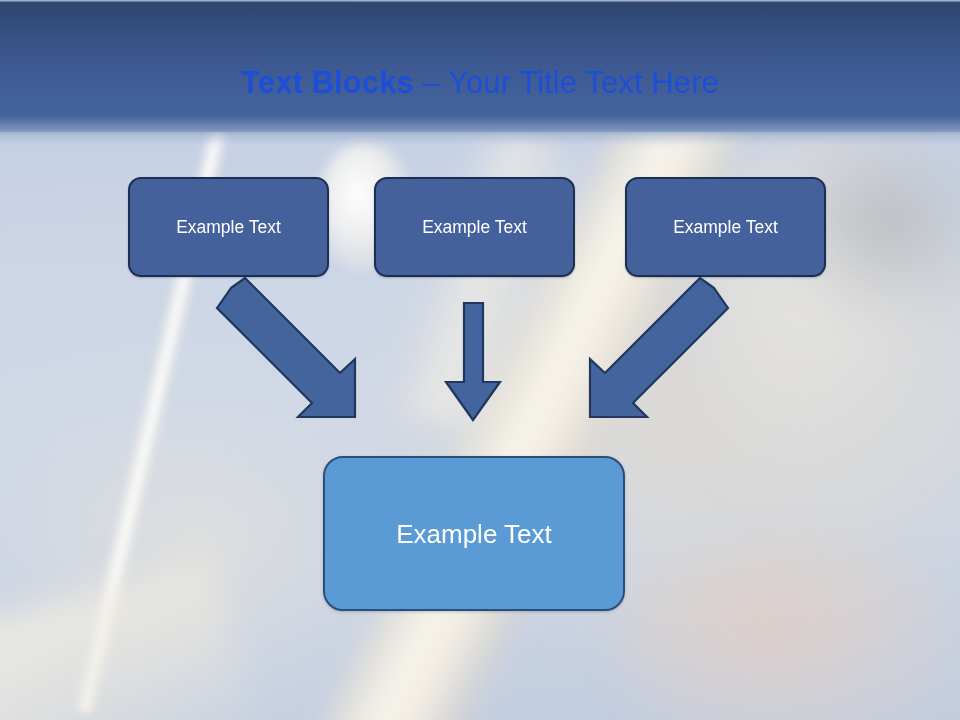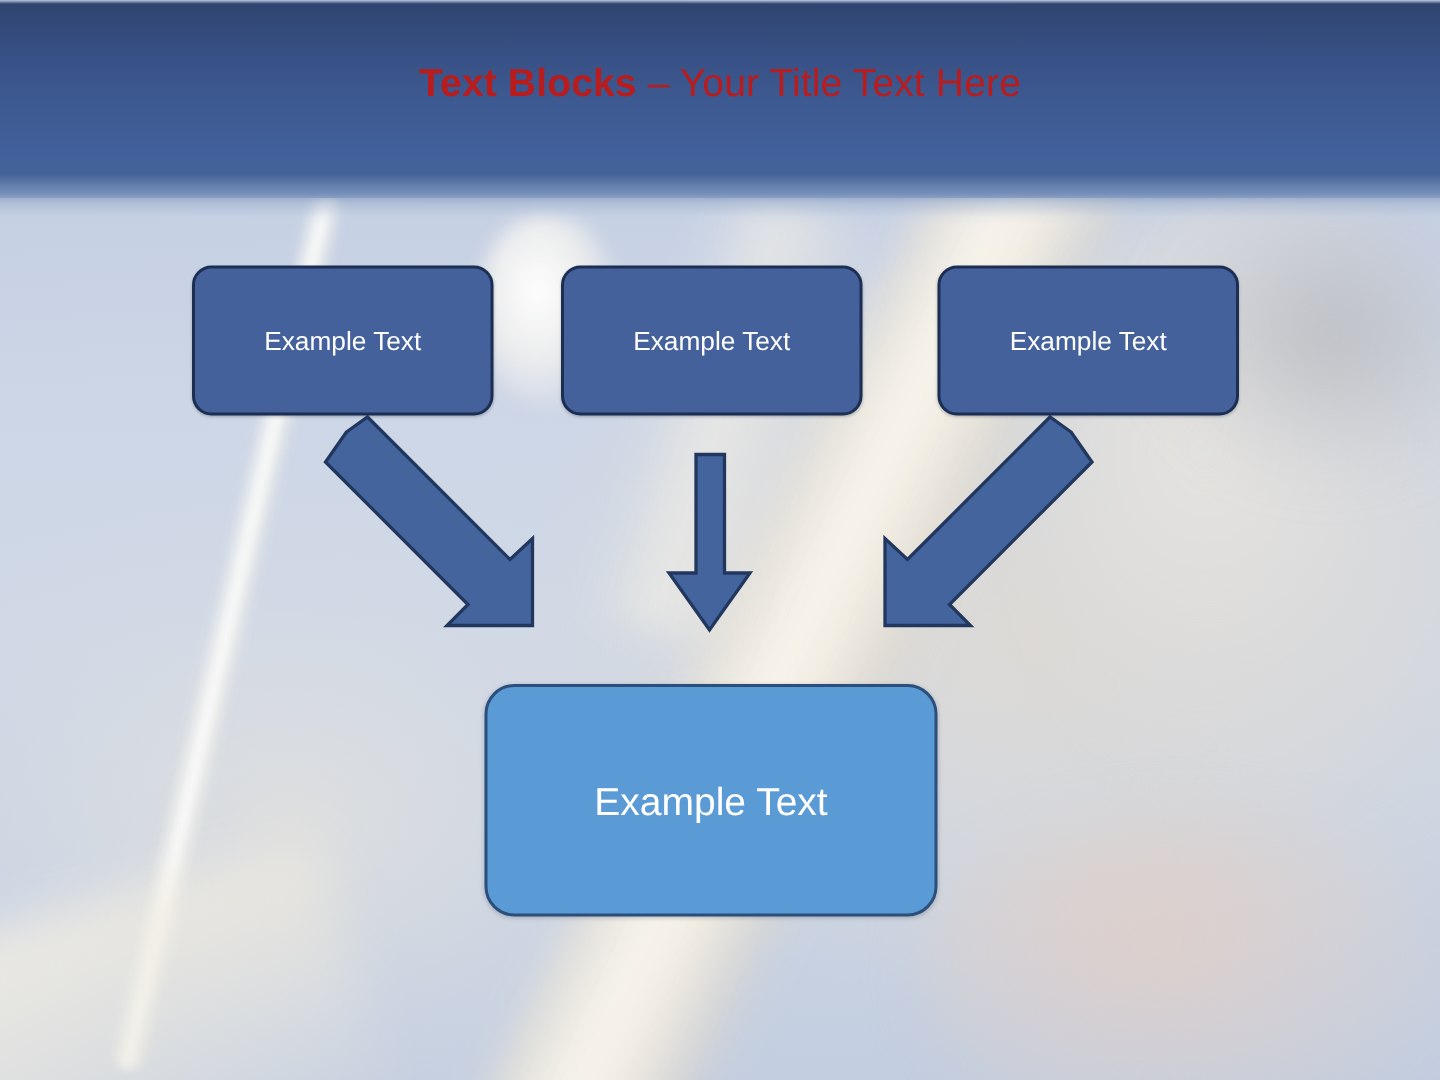--- a/index.html
+++ b/index.html
@@ -187,25 +187,25 @@
         rgba(69,100,152,1) 0%,
         rgba(110,136,180,0.85) 28%,
         rgba(160,178,207,0.55) 58%,
         rgba(196,207,226,0.18) 84%,
         rgba(202,212,228,0) 100%);
     pointer-events: none;
   }
   .title-text {
     position: absolute;
     left: 0;
-    top: 36px;
+    top: 64px;
     width: 960px;
     text-align: center;
-    color: #b91c1c;
-    font-size: 26px;
+    color: #1d4ed8;
+    font-size: 31px;
     line-height: 38px;
     letter-spacing: 0.1px;
     white-space: nowrap;
   }
   .title-strong { font-weight: 700; }
   .title-rest   { font-weight: 400; }
 
   
   .box {
     position: absolute;

